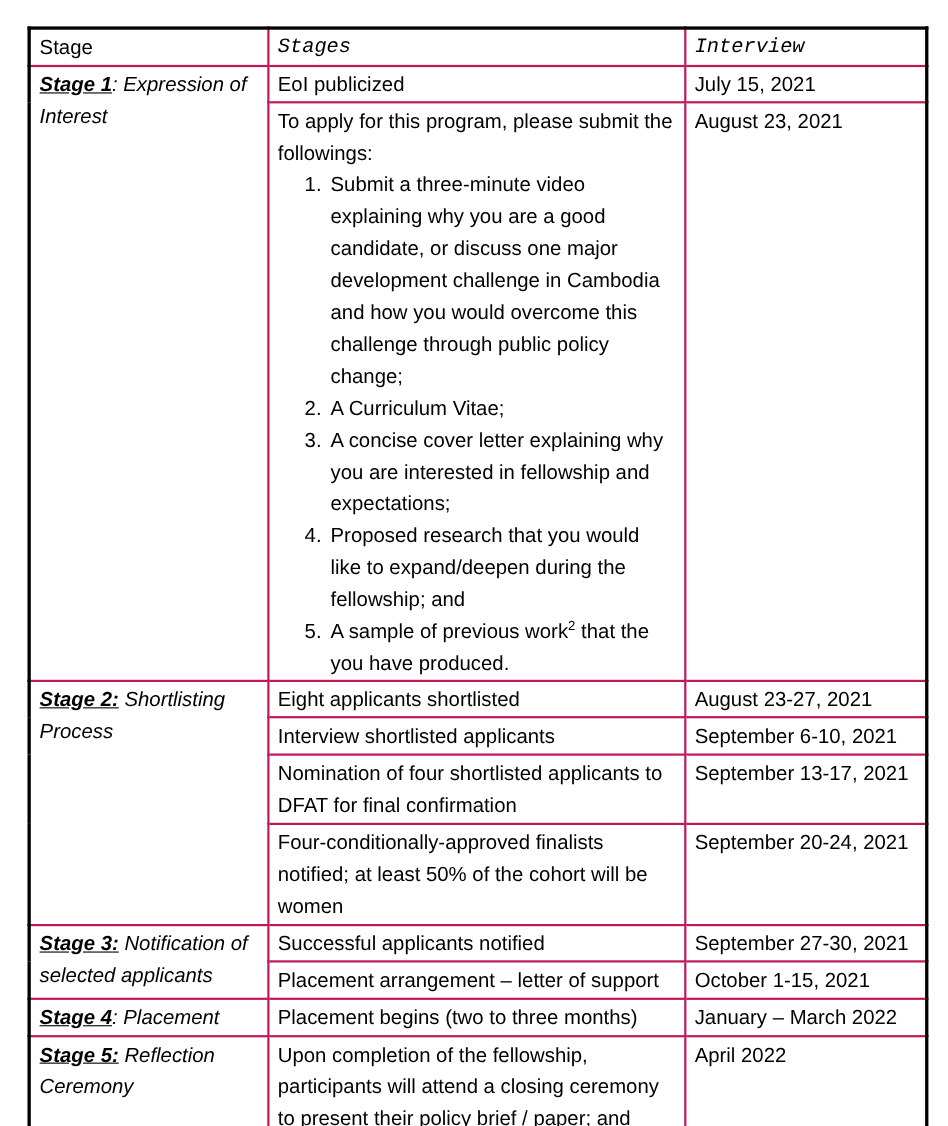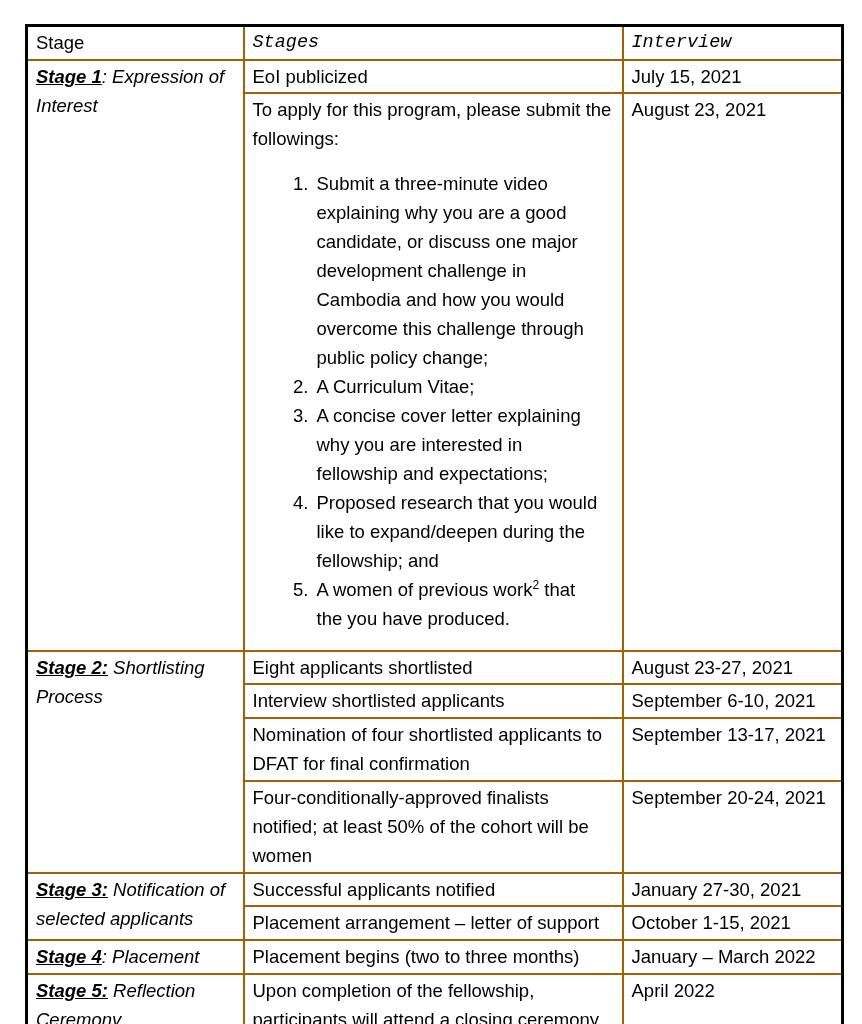--- a/index.html
+++ b/index.html
@@ -20,33 +20,33 @@
     left: 25px;
     top: 24px;
     width: 816px;
     border-collapse: collapse;
     table-layout: fixed;
     border: 3px solid #000000;
     font-size: 18.5px;
     line-height: 29px;
   }
   .doc-table td, .doc-table th {
-    border: 2px solid #a16207;
+    border: 2px solid #be185d;
     vertical-align: top;
     text-align: left;
     padding: 1px 8px 1px 8px;
     font-weight: normal;
     overflow: hidden;
   }
   .hdr-b  { font-weight: bold; }
   .hdr-bi { font-weight: bold; font-style: italic; font-family: Liberation Mono, monospace; }
   .lbl-bold { font-weight: bold; font-style: italic; text-decoration: underline; }
   .lbl-rest { font-style: italic; }
   ol.apply-list {
-    margin: 16px;
+    margin: 0;
     padding-left: 45px;
   }
   ol.apply-list li {
     padding-left: 3px;
   }
   sup.fnote {
     font-size: 12px;
     line-height: 0;
     vertical-align: super;
   }
@@ -78,21 +78,21 @@
     </tr>
 
     <tr>
       <td style="height:475px">
         <div>To apply for this program, please submit the followings:</div>
         <ol class="apply-list">
           <li>Submit a three-minute video explaining why you are a good candidate, or discuss one major development challenge in Cambodia and how you would overcome this challenge through public policy change;</li>
           <li>A Curriculum Vitae;</li>
           <li>A concise cover letter explaining why you are interested in fellowship and expectations;</li>
           <li>Proposed research that you would like to expand/deepen during the fellowship; and</li>
-          <li><span>A women of previous work</span><sup class="fnote">2</sup><span> that the you have produced.</span></li>
+          <li><span>A sample of previous work</span><sup class="fnote">2</sup><span> that the you have produced.</span></li>
         </ol>
       </td>
       <td>August 23, 2021</td>
     </tr>
 
     <tr>
       <td rowspan="4" style="height:30px">
         <span class="lbl-bold">Stage 2:</span><span class="lbl-rest"> Shortlisting Process</span>
       </td>
       <td>Eight applicants shortlisted</td>
@@ -109,21 +109,21 @@
     <tr>
       <td style="height:88px">Four-conditionally-approved finalists notified; at least 50% of the cohort will be women</td>
       <td>September 20-24, 2021</td>
     </tr>
 
     <tr>
       <td rowspan="2" style="height:30px">
         <span class="lbl-bold">Stage 3:</span><span class="lbl-rest"> Notification of selected applicants</span>
       </td>
       <td>Successful applicants notified</td>
-      <td>January 27-30, 2021</td>
+      <td>September 27-30, 2021</td>
     </tr>
     <tr>
       <td style="height:30px">Placement arrangement – letter of support</td>
       <td>October 1-15, 2021</td>
     </tr>
 
     <tr>
       <td style="height:30px">
         <span class="lbl-bold">Stage 4</span><span class="lbl-rest">: Placement</span>
       </td>

